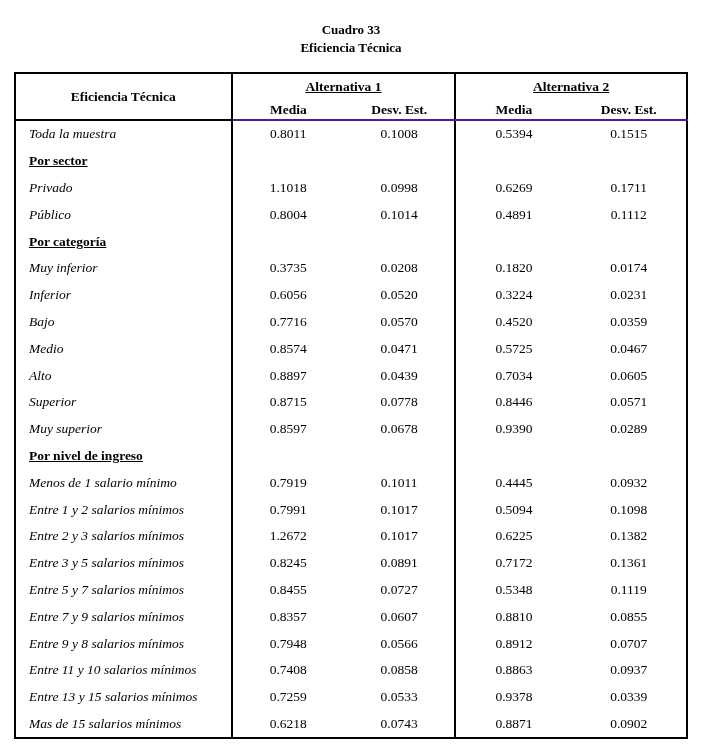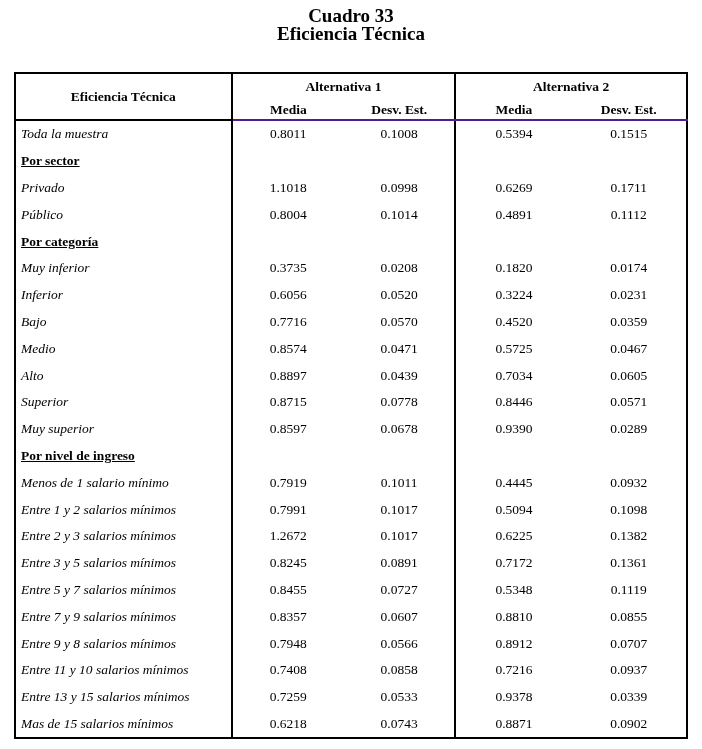--- a/index.html
+++ b/index.html
@@ -12,24 +12,24 @@
     color: #000;
     -webkit-font-smoothing: antialiased;
   }
   .page {
     position: relative;
     width: 702px;
     height: 749px;
     overflow: hidden;
   }
   .doc-title {
-    margin-top: 7px;
+    margin-top: 21px;
     text-align: center;
     font-weight: bold;
-    font-size: 19px;
+    font-size: 13px;
     line-height: 18px;
   }
   table.main-table {
     position: absolute;
     left: 14px;
     top: 72px;
     width: 674px;
     border-collapse: collapse;
     table-layout: fixed;
     border: 2px solid #000;
@@ -49,31 +49,31 @@
   }
   tr.h1 th { height: 26px; }
   tr.h1 th.corner { vertical-align: middle; }
   tr.h2 th { height: 19px; }
   thead tr.h2 th { border-bottom: 2px solid #4c1d95; }
   thead th.corner { border-bottom: 2px solid #000; }
 
   .v-left  { border-left: 2px solid #000; margin-top: 42px; }
   .v-right { border-right: 2px solid #000; }
 
-  .u { }
+  .u { text-decoration: underline; }
 
   tbody td {
     height: 26.8px;
     font-size: 13.5px;
     vertical-align: middle;
     padding: 0;
   }
   tbody td.lbl {
     text-align: left;
-    padding-left: 5px;
+    padding-left: 13px;
   }
   tbody tr[data-row-type="data"] td.lbl {
     font-style: italic;
   }
   tbody tr[data-row-type="section"] td.lbl {
     font-weight: bold;
     text-decoration: underline;
   }
   tbody td.num {
     text-align: center;
@@ -248,21 +248,21 @@
           <td class="lbl v-right">Entre 9 y 8 salarios mínimos</td>
           <td class="num">0.7948</td>
           <td class="num v-right">0.0566</td>
           <td class="num">0.8912</td>
           <td class="num">0.0707</td>
         </tr>
         <tr data-row-type="data">
           <td class="lbl v-right">Entre 11 y 10 salarios mínimos</td>
           <td class="num">0.7408</td>
           <td class="num v-right">0.0858</td>
-          <td class="num">0.7216</td>
+          <td class="num">0.8863</td>
           <td class="num">0.0937</td>
         </tr>
         <tr data-row-type="data">
           <td class="lbl v-right">Entre 13 y 15 salarios mínimos</td>
           <td class="num">0.7259</td>
           <td class="num v-right">0.0533</td>
           <td class="num">0.9378</td>
           <td class="num">0.0339</td>
         </tr>
         <tr data-row-type="data">

